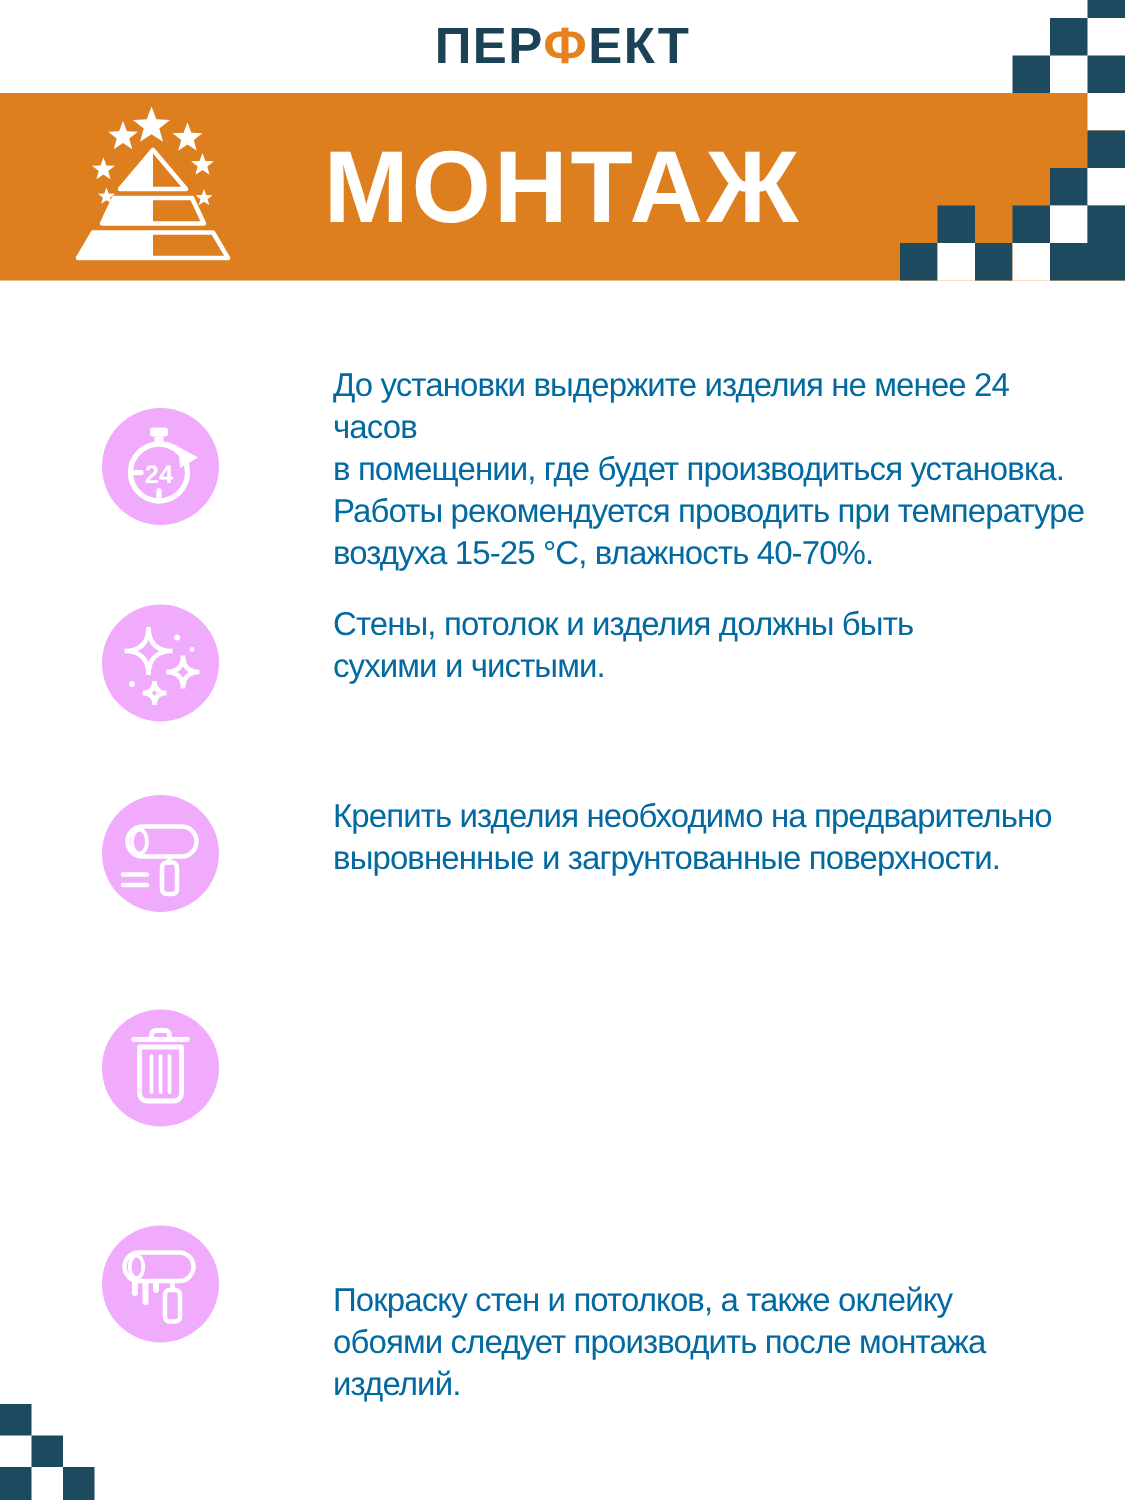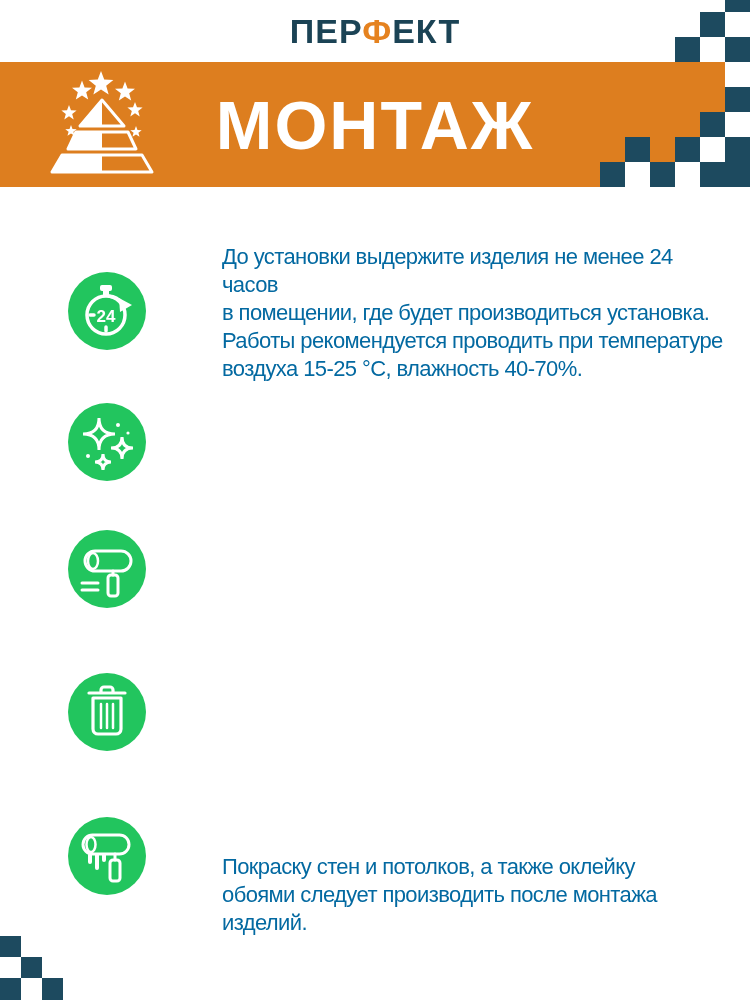--- a/index.html
+++ b/index.html
@@ -21,21 +21,21 @@
   
   .sq{position:absolute;}
   .sq.dark{background:#1d4a5f;}
   .sq.white{background:#ffffff;}
 
   
   .tree-logo{position:absolute;left:40px;top:64px;width:136px;height:122px;}
 
   
   .icon-circle{position:absolute;left:68px;width:78px;height:78px;border-radius:50%;
-               background:#22c55e;display:flex;align-items:center;justify-content:center;}
+               background:#f0abfc;display:flex;align-items:center;justify-content:center;}
   .icon-circle svg{display:block;}
   .item-text{position:absolute;left:222px;width:505px;
              font-size:22px;line-height:28px;letter-spacing:-0.6px;
              color:#0369a1;white-space:pre-line;}
 </style>
 </head>
 <body>
 
 <div class="page">
 
@@ -126,33 +126,37 @@
       <g stroke="#fff" fill="none" stroke-width="3">
         <path d="M31,15 Q31,31 47,31 Q31,31 31,47 Q31,31 15,31 Q31,31 31,15 Z"></path>
         <path d="M54,34 Q54,45 65,45 Q54,45 54,56 Q54,45 43,45 Q54,45 54,34 Z"></path>
         <path d="M35,51 Q35,59 43,59 Q35,59 35,67 Q35,59 27,59 Q35,59 35,51 Z"></path>
       </g>
       <circle cx="50" cy="22" r="2" fill="#fff"></circle>
       <circle cx="20" cy="53" r="2" fill="#fff"></circle>
       <circle cx="60" cy="30" r="1.6" fill="#fff"></circle>
     </svg>
   </div>
+  <div class="item-text" style="top:402px">Стены, потолок и изделия должны быть
+сухими и чистыми.</div>
 
   <div class="icon-circle" style="top:530px">
     <svg width="78" height="78" viewBox="0 0 78 78">
       <g stroke="#fff" fill="none" stroke-width="3" stroke-linecap="round">
         <rect x="17" y="21" width="46" height="20" rx="10"></rect>
         <ellipse cx="25" cy="31" rx="5" ry="8" stroke-width="2.5"></ellipse>
         <line x1="45" y1="41" x2="45" y2="45"></line>
         <rect x="40" y="45" width="10" height="21" rx="3"></rect>
         <line x1="14" y1="53" x2="30" y2="53"></line>
         <line x1="14" y1="60" x2="30" y2="60"></line>
       </g>
     </svg>
   </div>
+  <div class="item-text" style="top:530px">Крепить изделия необходимо на предварительно
+выровненные и загрунтованные поверхности.</div>
 
   <div class="icon-circle" style="top:673px">
     <svg width="78" height="78" viewBox="0 0 78 78">
       <g stroke="#fff" fill="none" stroke-width="3.2" stroke-linecap="round" stroke-linejoin="round">
         <path d="M33,19 v-2 a3,3 0 0 1 3,-3 h6 a3,3 0 0 1 3,3 v2"></path>
         <line x1="21" y1="20" x2="57" y2="20"></line>
         <path d="M25,25 h28 v31 a5,5 0 0 1 -5,5 h-18 a5,5 0 0 1 -5,-5 z"></path>
         <line x1="33" y1="31" x2="33" y2="55" stroke-width="2.5"></line>
         <line x1="39" y1="31" x2="39" y2="55" stroke-width="2.5"></line>
         <line x1="45" y1="31" x2="45" y2="55" stroke-width="2.5"></line>

